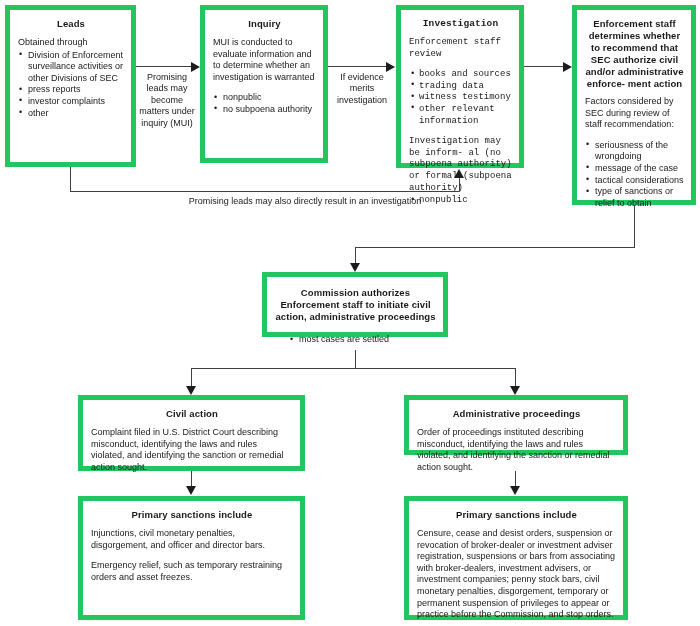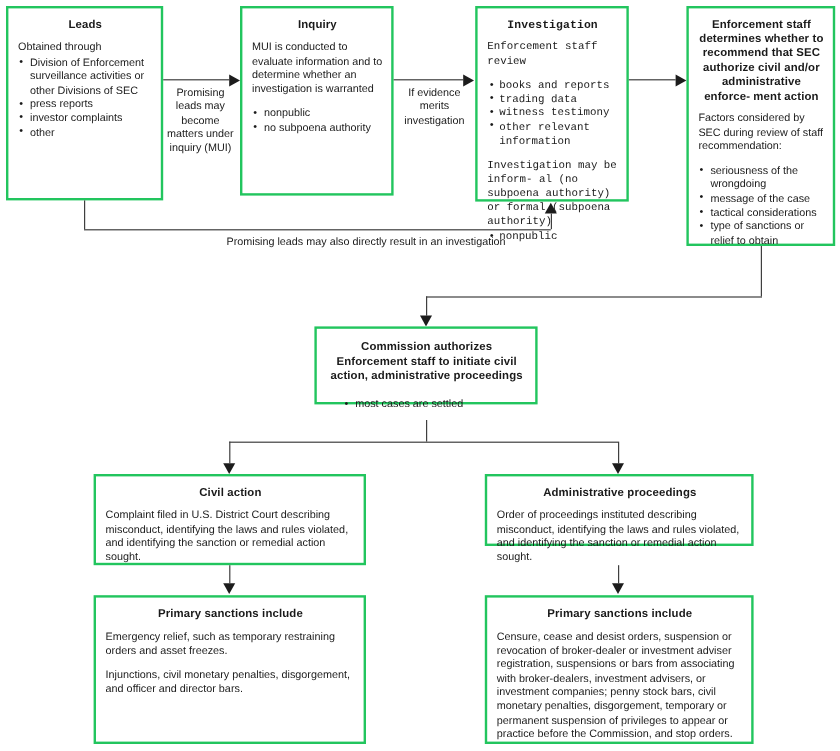--- a/index.html
+++ b/index.html
@@ -14,21 +14,21 @@
   #canvas {
     position: relative;
     width: 700px;
     height: 626px;
     background: #ffffff;
     overflow: hidden;
   }
   .box {
     position: absolute;
     box-sizing: border-box;
-    border: 2px solid #22c55e;
+    border: 5px solid #22c55e;
     background: #ffffff;
     padding: 6px 7px 6px 8px;
   }
   .box-title {
     text-align: center;
     font-weight: bold;
     font-size: 9.5px;
     line-height: 12px;
     margin: 2px 0 7px 0;
     letter-spacing: 0.1px;
@@ -129,21 +129,21 @@
     <ul class="blist spaced">
       <li>nonpublic</li>
       <li>no subpoena authority</li>
     </ul>
   </div>
 
   <div class="box" style="left:396px; top:5px; width:128px; height:163px;font-family:Liberation Mono, monospace;">
     <div class="box-title">Investigation</div>
     <div class="para">Enforcement staff review</div>
     <ul class="blist spaced">
-      <li>books and reports</li>
+      <li>books and sources</li>
       <li>trading data</li>
       <li>witness testimony</li>
       <li>other relevant information</li>
     </ul>
     <div class="para" style="margin-top:9px;">Investigation may be inform- al (no subpoena authority) or formal (subpoena authority)</div>
     <ul class="blist tight-top">
       <li>nonpublic</li>
     </ul>
   </div>
 
@@ -205,22 +205,22 @@
   </div>
 
   <div class="vline" style="left:191px; top:471px; width:0; height:15px;"></div>
   <div class="arrow-d" style="left:186px; top:486px;"></div>
 
   <div class="vline" style="left:515px; top:471px; width:0; height:15px;"></div>
   <div class="arrow-d" style="left:510px; top:486px;"></div>
 
   <div class="box" style="left:78px; top:496px; width:227px; height:124px;">
     <div class="box-title">Primary sanctions include</div>
+    <div class="para">Injunctions, civil monetary penalties, disgorgement, and officer and director bars.</div>
     <div class="para">Emergency relief, such as temporary restraining orders and asset freezes.</div>
-    <div class="para">Injunctions, civil monetary penalties, disgorgement, and officer and director bars.</div>
   </div>
 
   <div class="box" style="left:404px; top:496px; width:224px; height:124px;">
     <div class="box-title">Primary sanctions include</div>
     <div class="para">Censure, cease and desist orders, suspension or revocation of broker-dealer or investment adviser registration, suspensions or bars from associating with broker-dealers, investment advisers, or investment companies; penny stock bars, civil monetary penalties, disgorgement, temporary or permanent suspension of privileges to appear or practice before the Commission, and stop orders.</div>
   </div>
 
 </div>
 
 </body></html>

